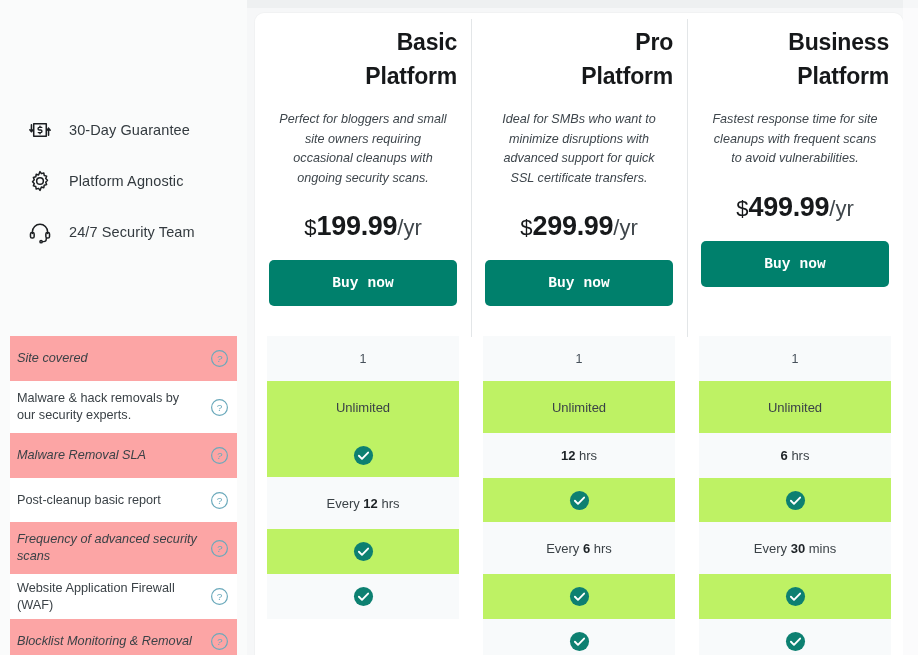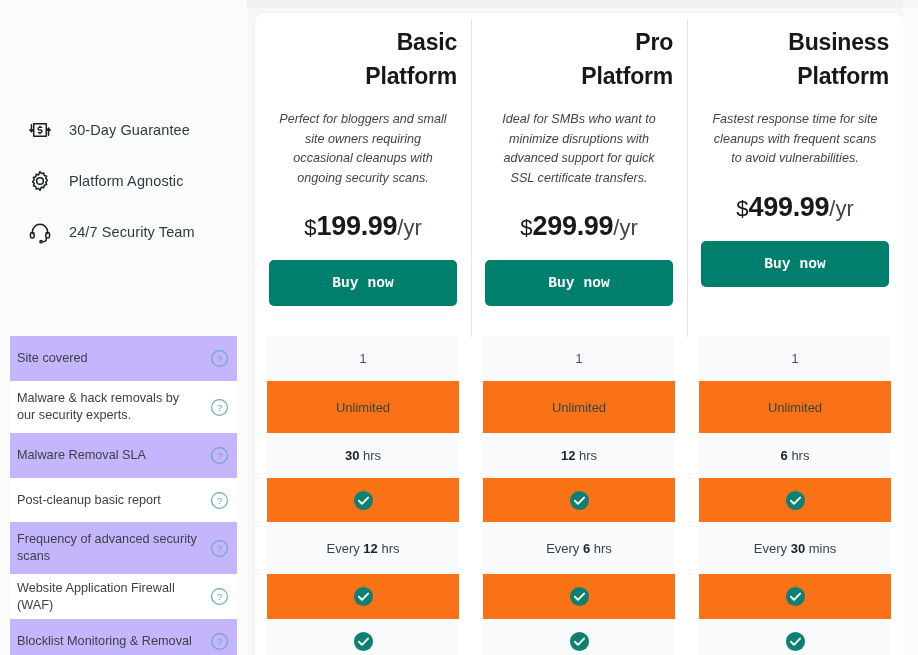--- a/index.html
+++ b/index.html
@@ -58,21 +58,21 @@
     width: 227px;
   }
   .feat-row {
     position: relative;
     display: flex;
     align-items: center;
     justify-content: space-between;
     padding: 0 8px 0 7px;
     background: #fff;
   }
-  .feat-row.alt { background: #c4b5fd; }
+  .feat-row.alt { background: #fca5a5; font-style: italic; }
   .feat-label {
     font-size: 12.7px;
     line-height: 17px;
     color: #3b4247;
     padding-right: 6px;
     max-width: 186px;
   }
   .help-icon { flex: 0 0 19px; width: 19px; height: 19px; display: block; }
   
   .card {
@@ -141,21 +141,21 @@
   .val-rows {
     position: absolute;
     top: 323px; left: 0;
     width: 216px;
     padding: 0 12px;
   }
   .val-row {
     display: flex;
     align-items: center;
     justify-content: center;
-    background: #f97316;
+    background: #bef264;
     font-size: 13px;
     color: #3b4247;
   }
   .val-row.alt { background: #f8fafb; }
   .val-row b { font-weight: bold; color: #1d2226; }
   .val-row .num-only { color: #46505a; font-size: 12.5px; }
   .check {
     width: 21px; height: 21px;
     display: block;
   }
@@ -296,23 +296,20 @@
             <div class="price"><span class="cur">$</span><span class="amt">199.99</span><span class="per">/yr</span></div>
             <button class="buy-btn">Buy now</button>
           </div>
           <div class="val-rows">
             <div class="val-row alt" style="height: 45px;">
               <span class="num-only">1</span>
             </div>
             <div class="val-row" style="height: 52px;">
               <span class="">Unlimited</span>
             </div>
-            <div class="val-row alt" style="height: 45px;">
-              <span><b>30</b><span> hrs</span></span>
-            </div>
             <div class="val-row" style="height: 44px;">
               <span style="display: flex; align-items: center;">
                 <svg viewBox="0 0 22 22" width="21" height="21" class="check">
                   <circle cx="11" cy="11" r="10" fill="#0d8071"></circle>
                   <path d="M6.2 11.3l3.2 3.2 6.4-6.6" fill="none" stroke="#ffffff" stroke-width="2" stroke-linecap="round" stroke-linejoin="round"></path>
                 </svg>
               </span>
             </div>
             <div class="val-row alt" style="height: 52px;">
               <span><span>Every </span><b>12</b><span> hrs</span></span>

